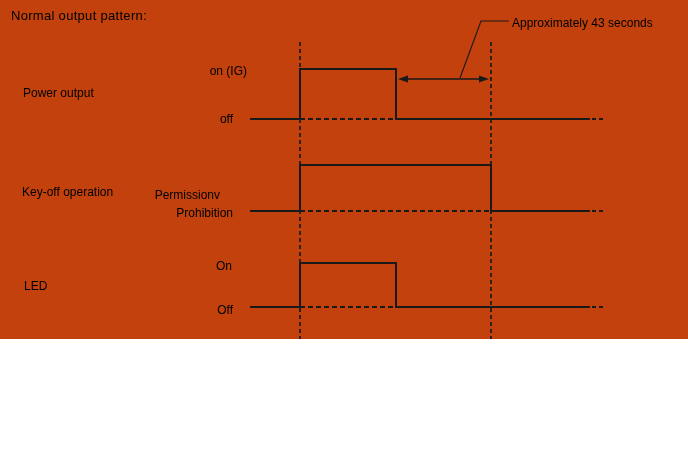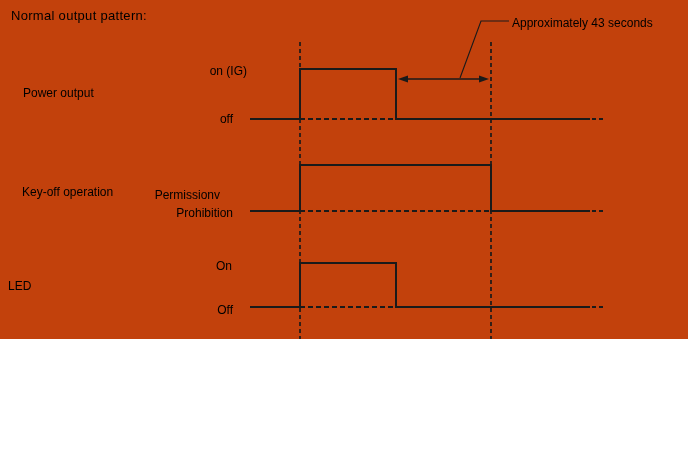--- a/index.html
+++ b/index.html
@@ -25,21 +25,21 @@
     color: #000000;
     font-size: 12px;
     white-space: nowrap;
     line-height: 1;
   }
   .vcenter { transform: translateY(-50%); }
   .t-title      { left: 11px;  top: 9px;  font-size: 13px; letter-spacing: 0.3px; }
   .t-annotation { left: 512px; top: 17px; }
   .g-power  { left: 23px; top: 93px;  }
   .g-keyoff { left: 22px; top: 192px; }
-  .g-led    { left: 8px; top: 286px; }
+  .g-led    { left: 24px; top: 286px; }
   .g-window { left: 22px; top: 371px; }
   .v-power-high  { right: 441px; top: 71px; text-align: right;  }
   .v-power-low   { right: 455px; top: 119px; }
   .v-keyoff-high { right: 468px; top: 167px; margin-top: 28px; }
   .v-keyoff-low  { right: 455px; top: 213px; }
   .v-led-high    { right: 456px; top: 266px; }
   .v-led-low     { right: 455px; top: 310px; }
   .v-win-high    { right: 456px; top: 347px; }
   .v-win-low     { right: 453px; top: 386px; }
 </style>

